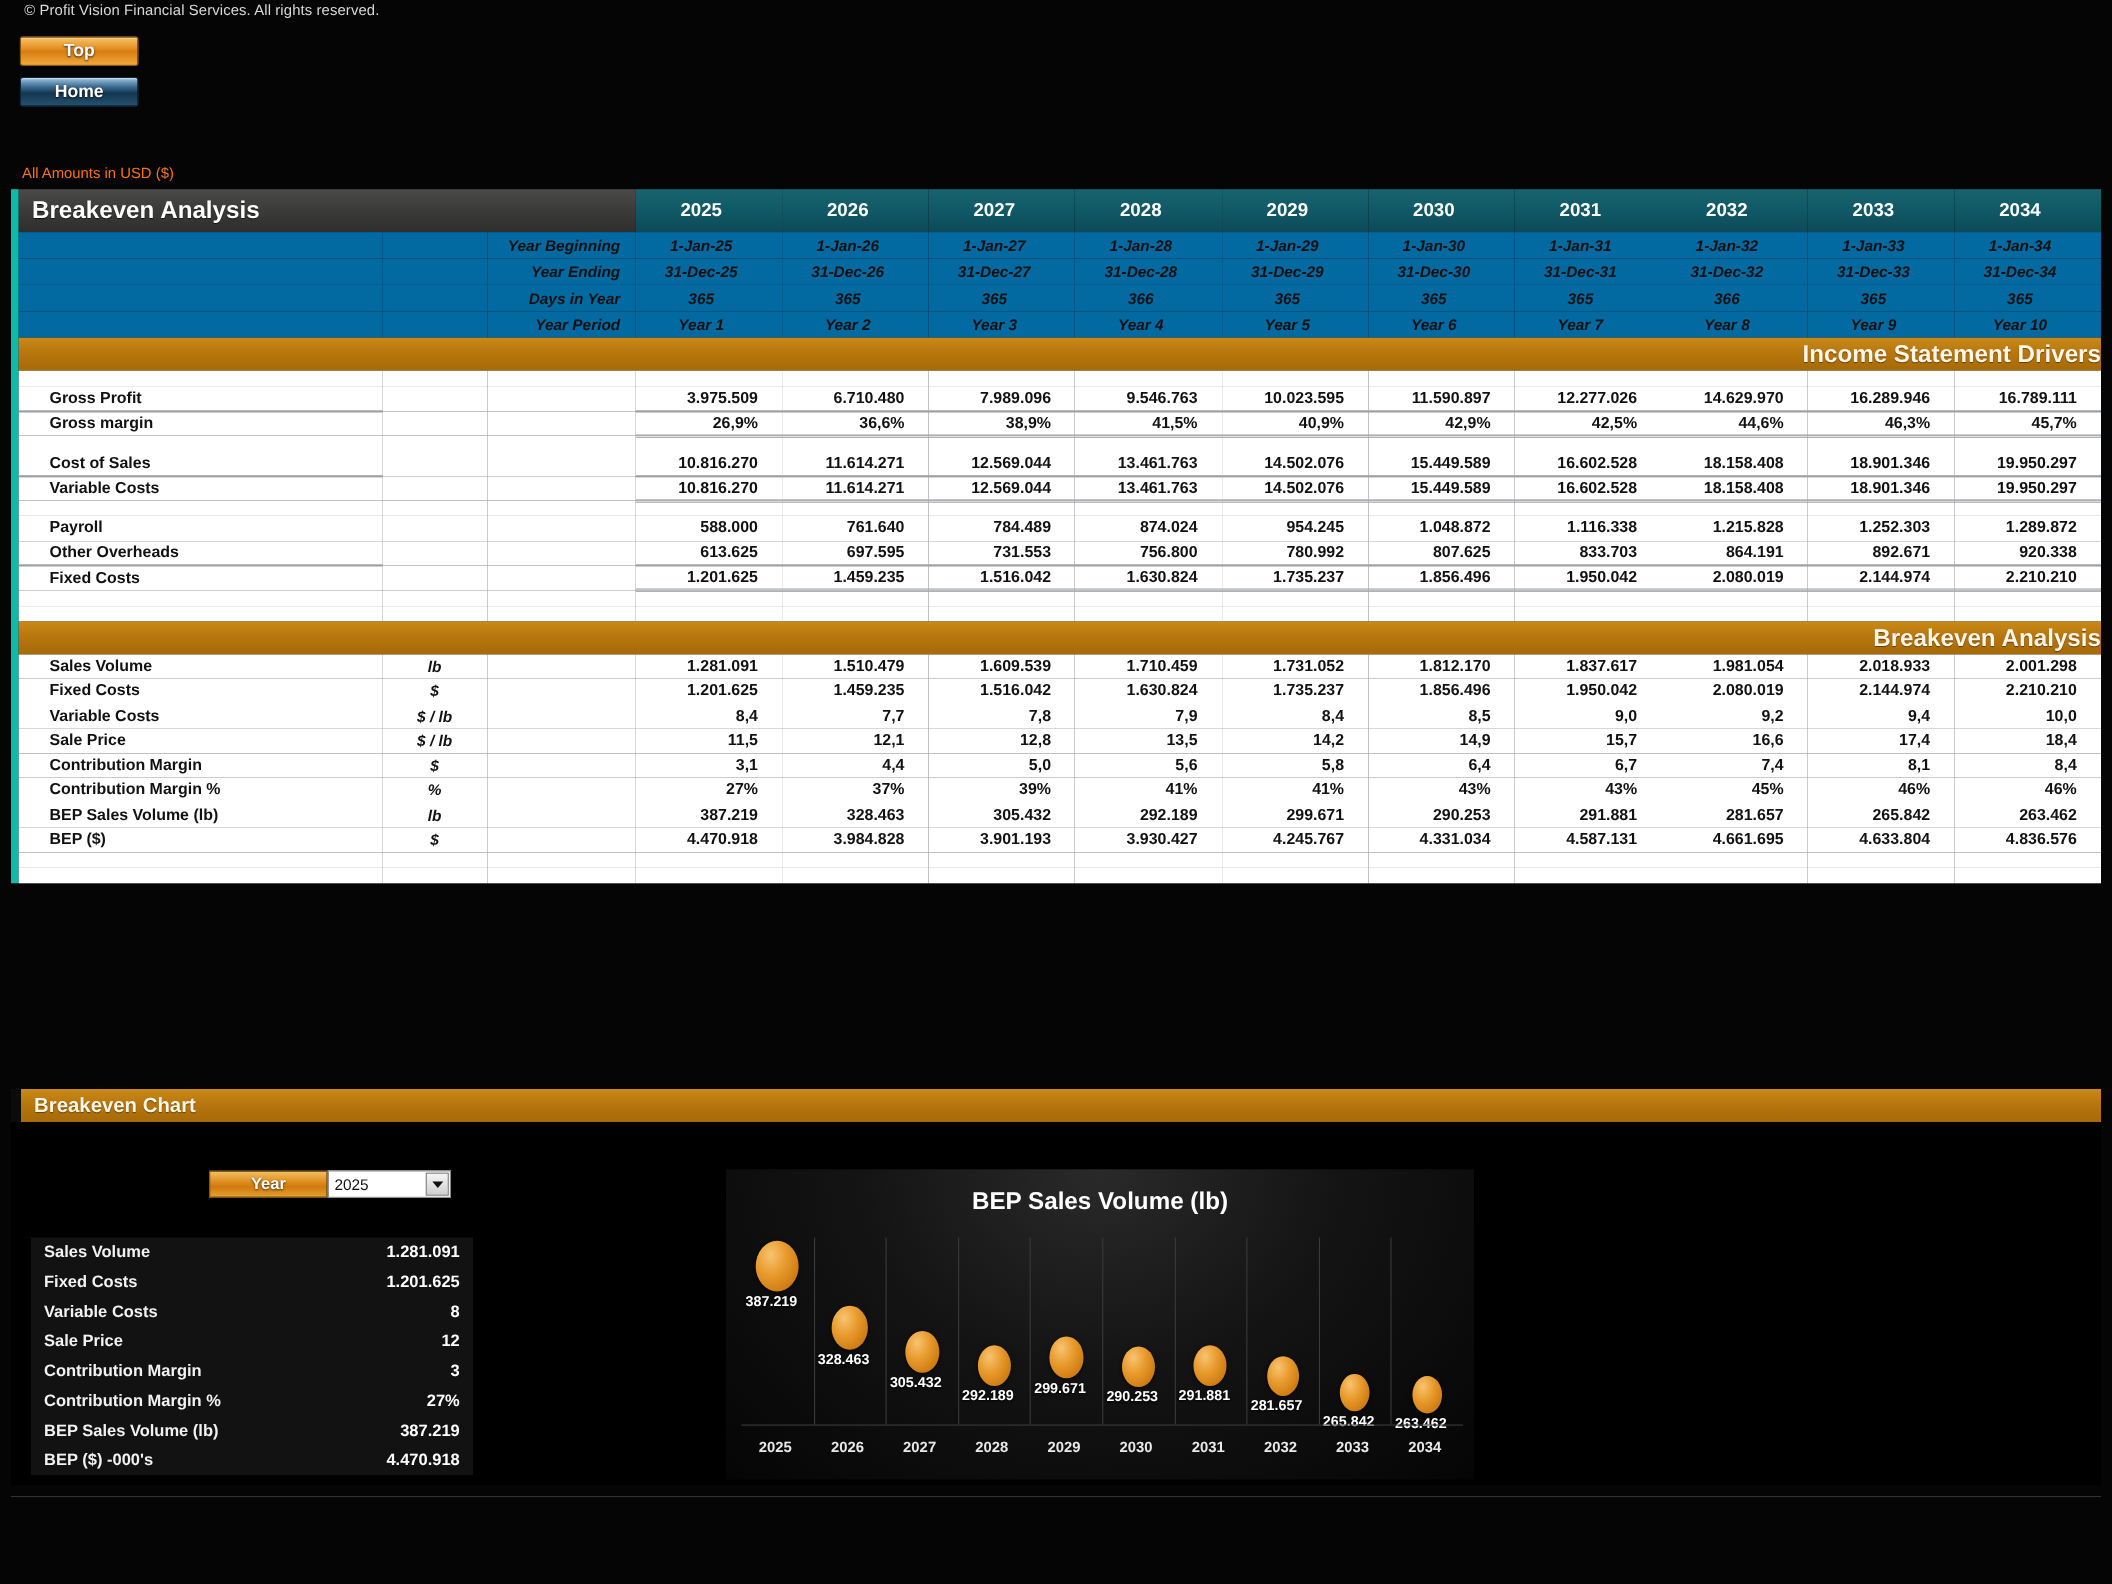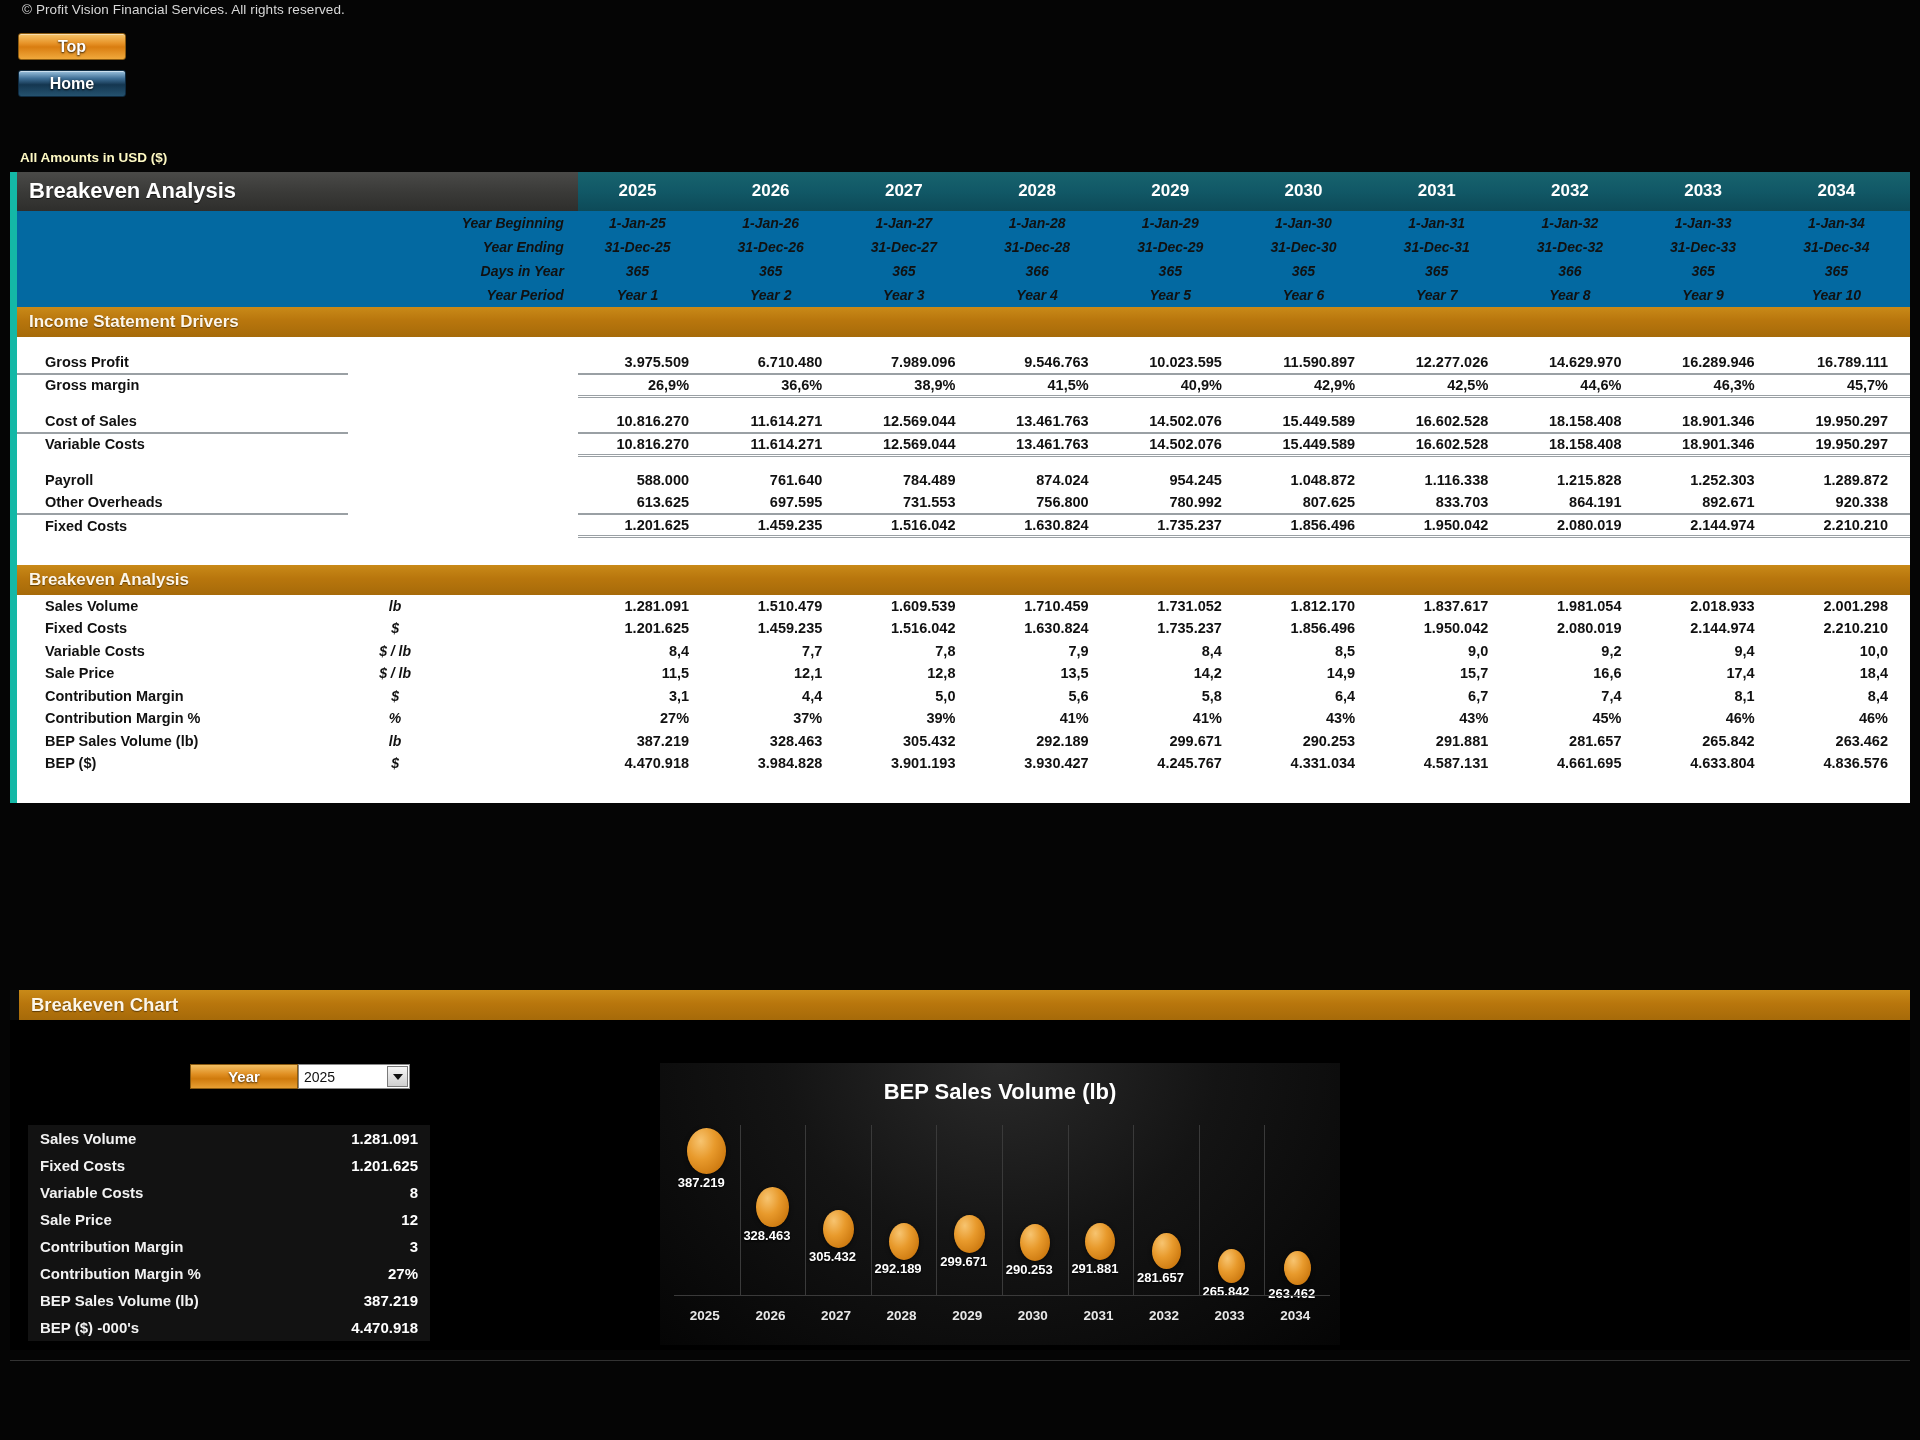--- a/index.html
+++ b/index.html
@@ -35,21 +35,21 @@
     box-shadow: inset 0 1px 0 rgba(255,255,255,.5);
   }
   .main-title {
     position: absolute; left: 0; top: 56px; width: 1920px;
     text-align: center; font-size: 37px; color: #eef1f3; font-weight: 400;
     letter-spacing: .2px;
   }
   .main-title .shift { display:inline-block; transform: translateX(-160px); }
   .amounts-note {
     position: absolute; left: 20px; top: 150px;
-    font-size: 13.5px; color: #fef9c3; font-weight: 700;
+    font-size: 13.5px; color: #f97316; font-weight: 400;
   }
 
   
   #sheet {
     position: absolute; left: 10px; top: 172px; width: 1900px;
     border-left: 7px solid #14b8a6;
   }
   table.grid { width: 100%; border-collapse: collapse; table-layout: fixed; }
   table.grid col.lbl   { width: 330px; }
   table.grid col.unit  { width: 95px; }
@@ -79,22 +79,22 @@
     text-align: center; padding-right: 14px;
     font-size: 14px; font-weight: bold; font-style: italic; color: #111;
   }
 
   
   .section-bar td {
     background: linear-gradient(to bottom,#c98a18 0%, #b8760d 45%, #a66a09 100%);
     height: 30px;
   }
   .section-bar .sb-text {
-    color: #fdf6e8; font-size: 17px; font-weight: bold;
-    padding-left: 12px; text-align: left;
+    color: #fdf6e8; font-size: 22px; font-weight: bold;
+    padding-left: 12px; text-align: right;
     text-shadow: 0 1px 1px rgba(0,0,0,.45);
   }
 
   
   .data td { background: #ffffff; height: 22.5px; }
   .data .rlabel {
     text-align: left; padding-left: 28px; font-size: 14.5px; color: #111; font-weight: 600;
   }
   .data.bold .rlabel, .data.bold .cell { font-weight: bold; }
   .data .unit {

